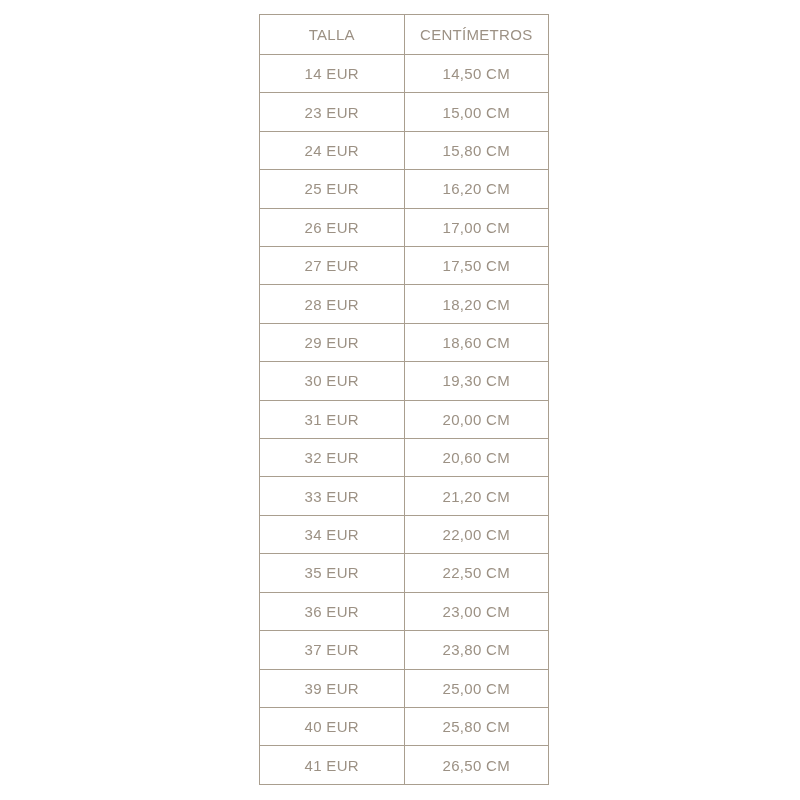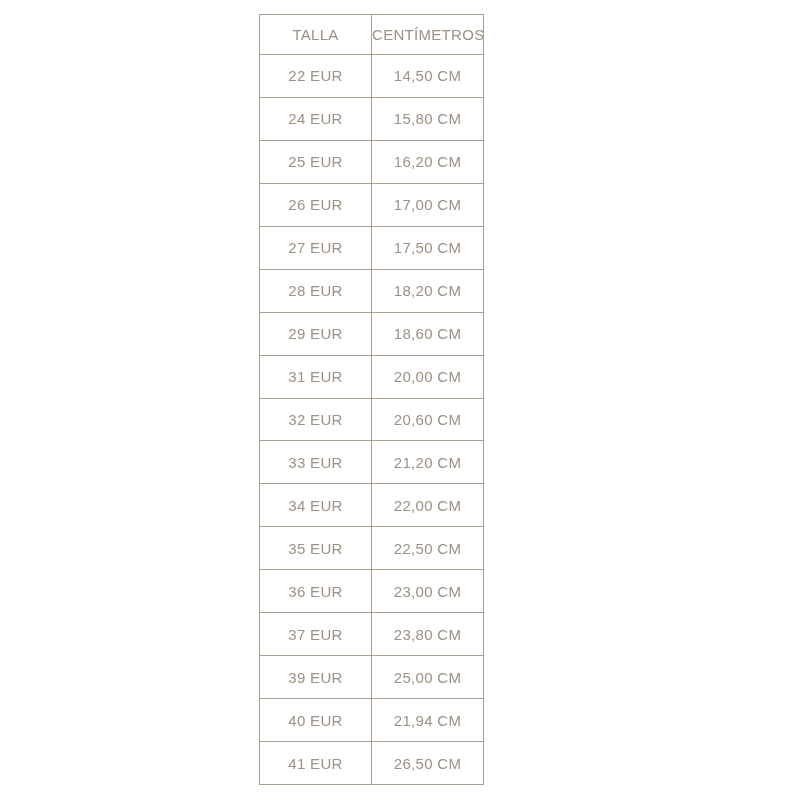--- a/index.html
+++ b/index.html
@@ -11,21 +11,21 @@
     width: 800px;
     height: 800px;
     position: relative;
     font-family: "Liberation Sans", sans-serif;
     overflow: hidden;
   }
   .size-table {
     position: absolute;
     left: 259px;
     top: 14px;
-    width: 225px;
+    width: 290px;
     height: 771px;
     border-collapse: collapse;
     table-layout: fixed;
     color: #9c9184;
     background: #ffffff;
   }
   .size-table th,
   .size-table td {
     border: 1.5px solid #a99e8f;
     text-align: center;
@@ -45,22 +45,26 @@
 
 <table class="size-table">
   <thead>
     <tr>
       <th>TALLA</th>
       <th>CENTÍMETROS</th>
     </tr>
   </thead>
   <tbody>
       <tr>
-        <td>22 EUR</td>
+        <td>14 EUR</td>
         <td>14,50 CM</td>
+      </tr>
+      <tr>
+        <td>23 EUR</td>
+        <td>15,00 CM</td>
       </tr>
       <tr>
         <td>24 EUR</td>
         <td>15,80 CM</td>
       </tr>
       <tr>
         <td>25 EUR</td>
         <td>16,20 CM</td>
       </tr>
       <tr>
@@ -71,20 +75,24 @@
         <td>27 EUR</td>
         <td>17,50 CM</td>
       </tr>
       <tr>
         <td>28 EUR</td>
         <td>18,20 CM</td>
       </tr>
       <tr>
         <td>29 EUR</td>
         <td>18,60 CM</td>
+      </tr>
+      <tr>
+        <td>30 EUR</td>
+        <td>19,30 CM</td>
       </tr>
       <tr>
         <td>31 EUR</td>
         <td>20,00 CM</td>
       </tr>
       <tr>
         <td>32 EUR</td>
         <td>20,60 CM</td>
       </tr>
       <tr>
@@ -106,20 +114,20 @@
       <tr>
         <td>37 EUR</td>
         <td>23,80 CM</td>
       </tr>
       <tr>
         <td>39 EUR</td>
         <td>25,00 CM</td>
       </tr>
       <tr>
         <td>40 EUR</td>
-        <td>21,94 CM</td>
+        <td>25,80 CM</td>
       </tr>
       <tr>
         <td>41 EUR</td>
         <td>26,50 CM</td>
       </tr>
     </tbody>
 </table>
 
 </body></html>

